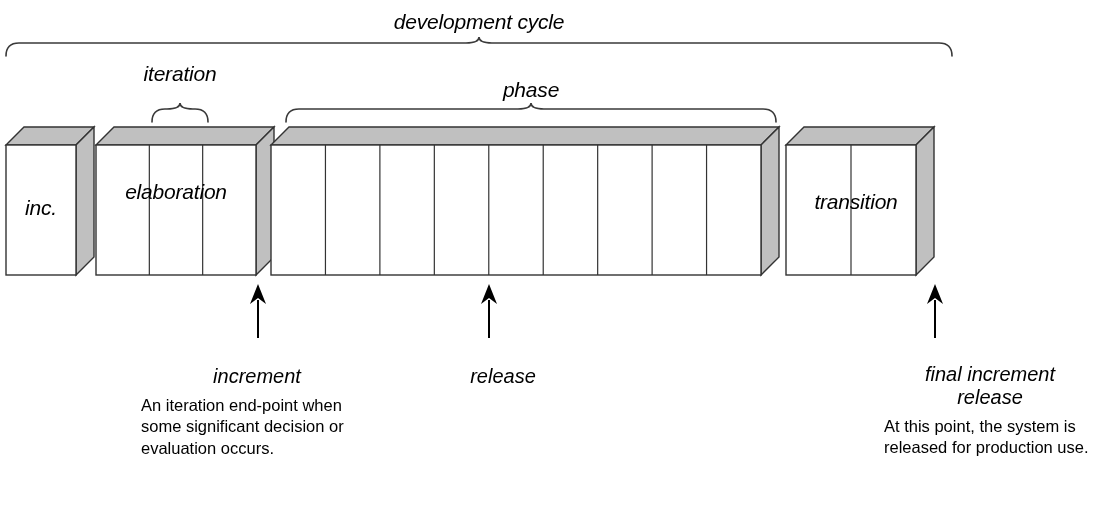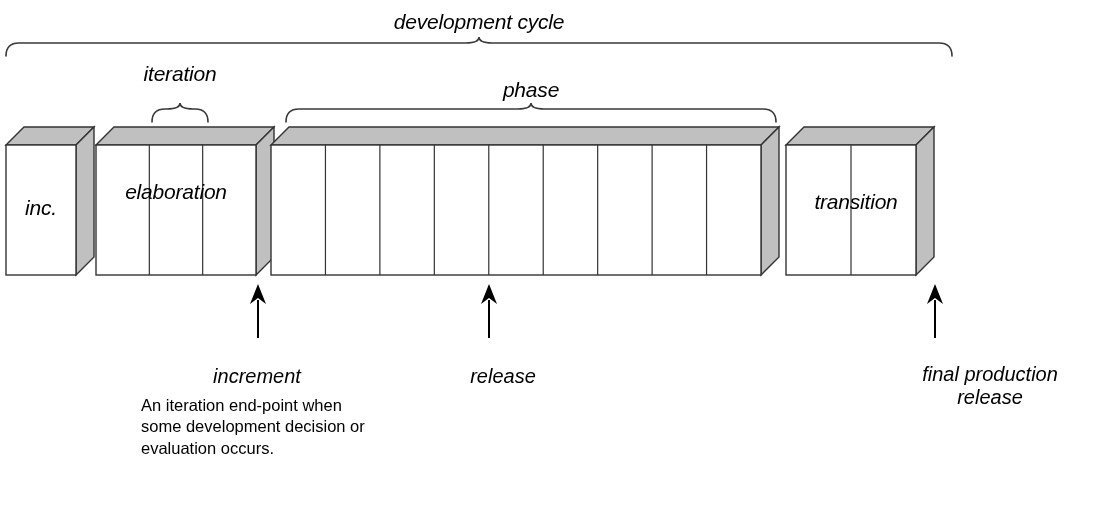--- a/index.html
+++ b/index.html
@@ -122,28 +122,29 @@
   <div class="brace-label" id="brace-label-0" style="left: 279px; top: 10px; width: 400px;">development cycle</div>
   <div class="brace-label" id="brace-label-1" style="left: -20px; top: 62px; width: 400px;">iteration</div>
   <div class="brace-label" id="brace-label-2" style="left: 331px; top: 78px; width: 400px;">phase</div>
 
   <div class="box-label" id="box-label-0" style="left: 6px; top: 196px; width: 70px;">inc.</div>
   <div class="box-label" id="box-label-1" style="left: 96px; top: 180px; width: 160px;">elaboration</div>
   <div class="box-label" id="box-label-3" style="left: 786px; top: 190px; width: 140px;">transition</div>
 
   <div class="callout" id="callout-0" style="left: 141px; top: 365px; width: 232px;">
     <div class="callout-title">increment</div>
-    <div class="callout-body">An iteration end-point when some development decision or evaluation occurs.</div>
+    <div class="callout-body">An iteration end-point when some significant decision or evaluation occurs.</div>
   </div>
 
   <div class="callout" id="callout-1" style="left: 384px; top: 365px; width: 238px;">
     <div class="callout-title">release</div>
   </div>
 
   <div class="callout" id="callout-2" style="left: 641px; top: 365px; width: 200px;">
   </div>
 
   <div class="callout" id="callout-3" style="left: 884px; top: 363px; width: 212px;">
-    <div class="callout-title">final production
+    <div class="callout-title">final increment
 release</div>
+    <div class="callout-body">At this point, the system is released for production use.</div>
   </div>
 
 </div>
 
 </body></html>

